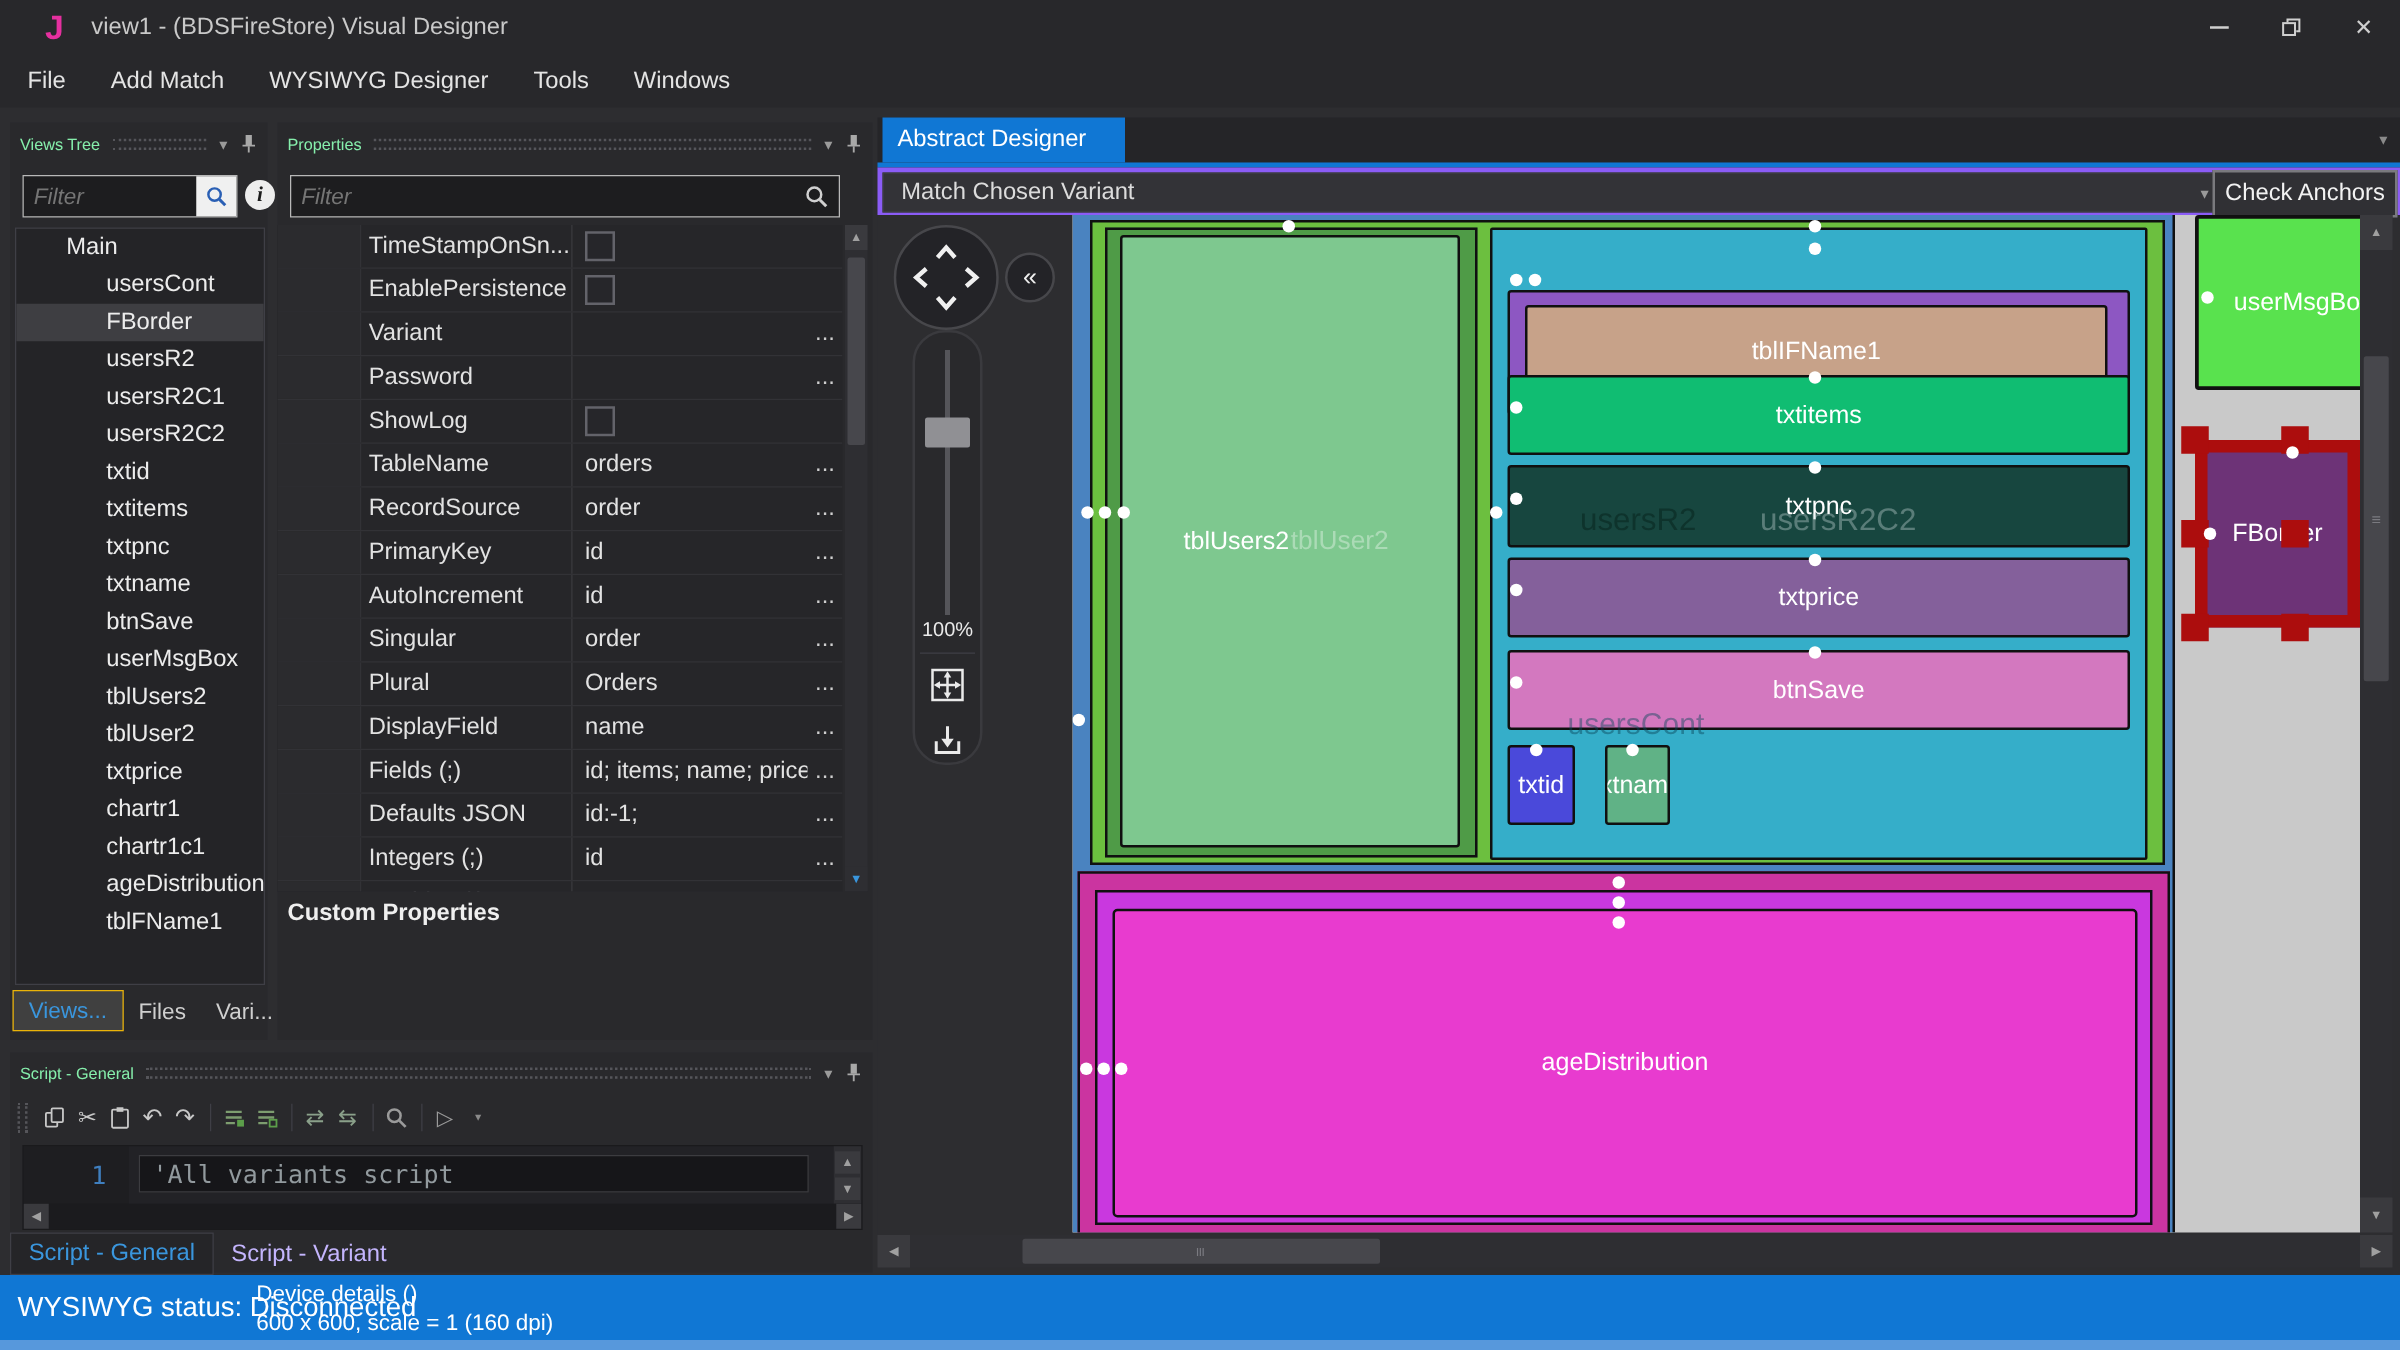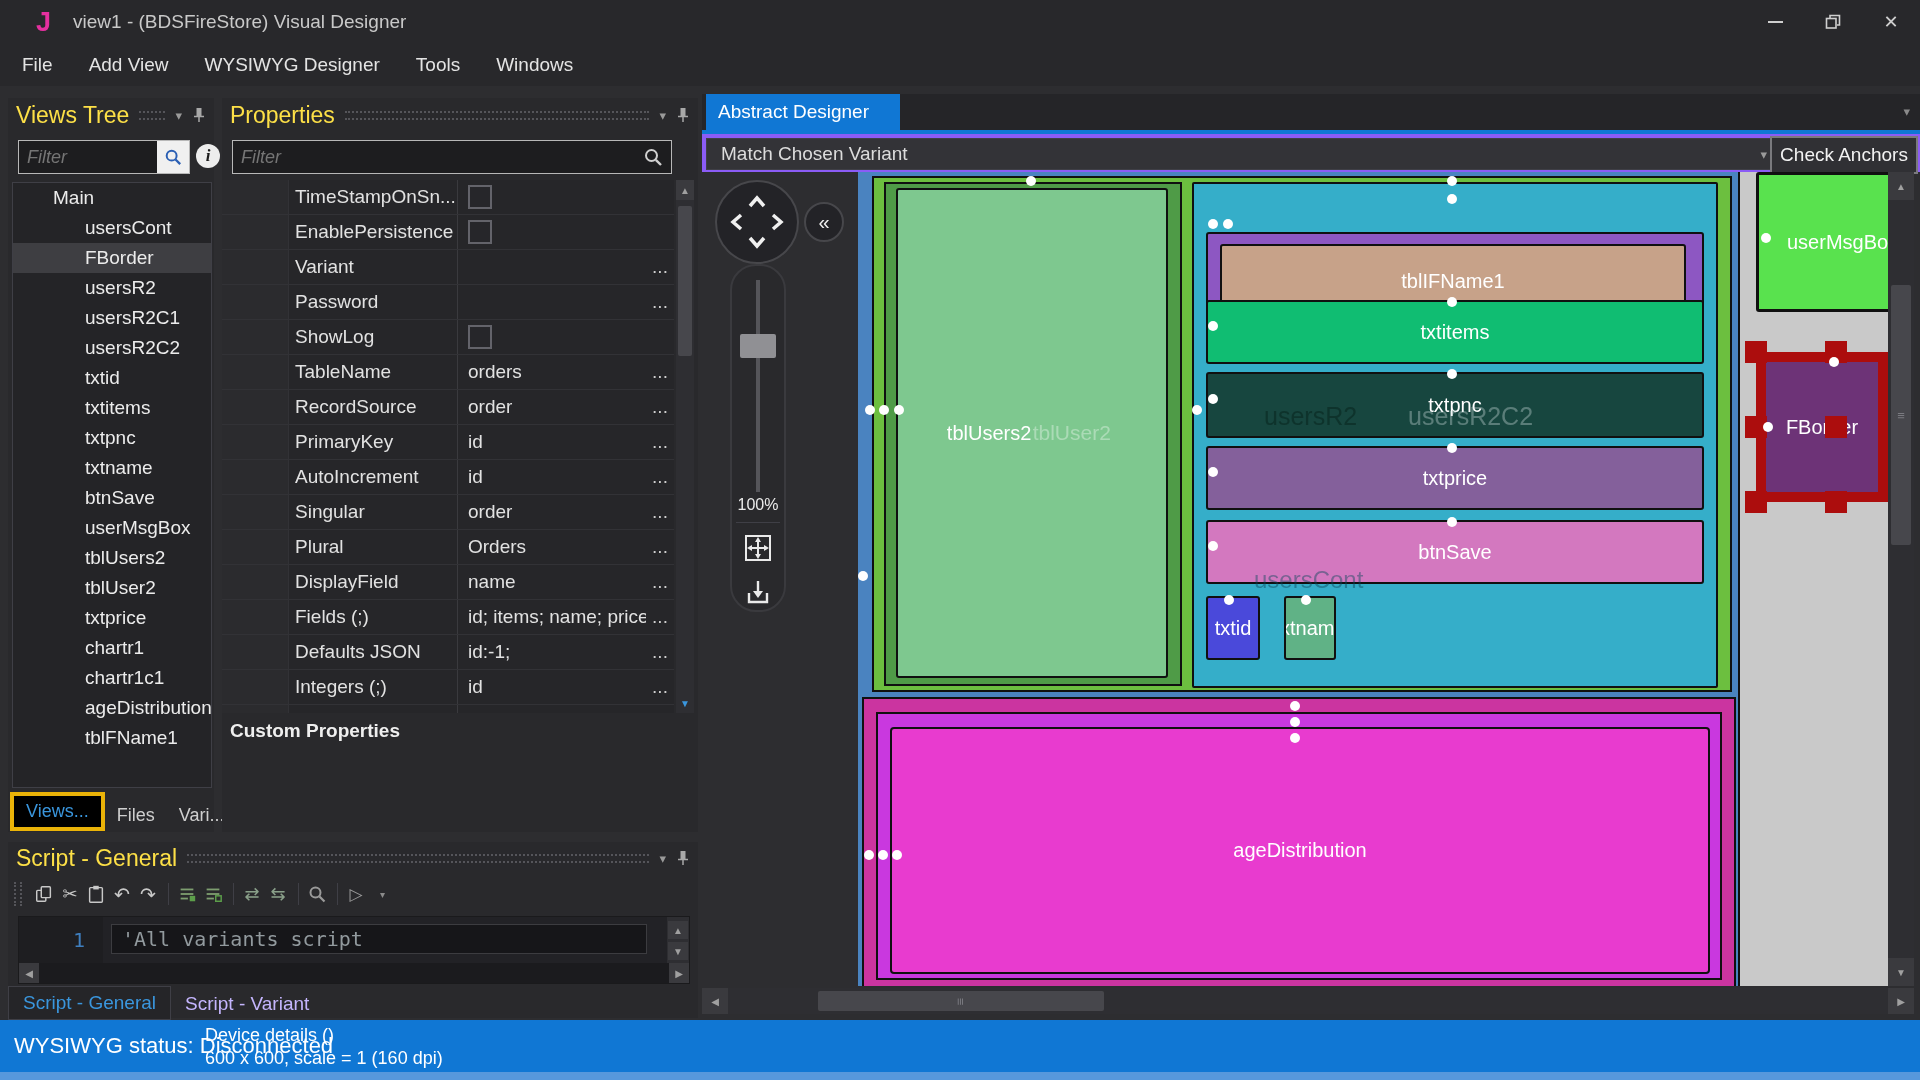--- a/index.html
+++ b/index.html
@@ -11,38 +11,38 @@
   .logo{font-weight:bold;font-size:27px;color:#e5309f;margin-left:36px;}
   .wtitle{font-size:19px;color:#c9c9c9;margin-left:22px;}
   .winbtns{position:absolute;right:0;top:0;height:44px;display:flex;}
   .winbtn{width:58px;height:44px;display:flex;align-items:center;justify-content:center;color:#cfcfcf;font-size:18px;}
   .dash{display:inline-block;width:15px;border-top:2px solid #cfcfcf;}
   .menubar{left:0;top:44px;width:1920px;height:42px;background:#28282b;display:flex;align-items:center;padding-left:4px;}
   .menuitem{font-size:19px;color:#e4e4e4;padding:0 18px;height:42px;line-height:42px;}
   
   .panel{background:#29292c;}
   .phead{display:flex;align-items:center;height:34px;padding:0 8px;}
-  .phead .ptitle{font-size:23px;color:#fde047;white-space:nowrap;}
+  .phead .ptitle{font-size:13px;color:#86efac;white-space:nowrap;}
   .grip{flex:1;height:5px;border-top:2px dotted #55555a;border-bottom:2px dotted #55555a;margin:0 10px;}
   .hdrarrow{color:#9a9a9a;font-size:13px;margin-right:10px;}
   .filterbox{position:absolute;background:#1d1d1f;border:1px solid #b8b8b8;display:flex;align-items:center;}
   .filterbox input{flex:1;background:transparent;border:none;outline:none;color:#dcdcdc;
       font-style:italic;font-size:18px;padding:0 8px;font-family:"Liberation Sans",sans-serif;min-width:0;}
   .searchbtn{width:32px;height:100%;background:#f0f0f0;display:flex;align-items:center;justify-content:center;}
   .infobtn{width:24px;height:24px;border-radius:50%;background:#ededed;color:#1b1b1b;
       font-family:"Liberation Serif",serif;font-style:italic;font-weight:bold;font-size:17px;
       display:flex;align-items:center;justify-content:center;}
   
   .treelist{background:#242427;border:1px solid #3f3f46;overflow:hidden;}
   .trow{height:30px;line-height:30px;font-size:19px;color:#ececec;padding-left:72px;white-space:nowrap;}
   .trow.l0{padding-left:40px;}
   .trow.sel{background:#3e3e42;}
   .vtabs{position:absolute;display:flex;align-items:flex-end;}
   .vtab{font-size:18px;color:#cfcfcf;padding:5px 12px;}
-  .vtab.active{border:4px solid #eab308;background:#000000;color:#3a96dd;}
+  .vtab.active{border:1px solid #eab308;background:#404040;color:#3a96dd;}
   
   .pgrid{position:absolute;overflow:hidden;background:#262629;}
   .prow{display:flex;height:34px;border-bottom:1px solid #323236;align-items:stretch;}
   .pind{width:66px;background:#2b2b2e;border-right:1px solid #323236;}
   .pname{width:162px;padding-left:6px;font-size:19px;color:#e2e2e2;border-right:1px solid #3a3a3e;
          display:flex;align-items:center;white-space:nowrap;}
   .pval{flex:1;padding-left:10px;font-size:19px;color:#e2e2e2;display:flex;align-items:center;
         overflow:hidden;white-space:nowrap;}
   .pell{width:28px;display:flex;align-items:center;justify-content:center;color:#cfcfcf;font-size:19px;}
   .pcheck{width:20px;height:20px;border:2px solid #63636a;background:#26262a;}
@@ -100,21 +100,21 @@
           <polyline points="5,4 5,1.5 14.5,1.5 14.5,11 12,11" fill="none" stroke="#cfcfcf" stroke-width="1.6"></polyline>
           <rect x="1.5" y="4.5" width="9.5" height="9.5" fill="none" stroke="#cfcfcf" stroke-width="1.6"></rect>
         </svg>
       </div>
       <div class="winbtn">✕</div>
     </div>
   </div>
 
   <div class="abs menubar">
     <span class="menuitem">File</span>
-    <span class="menuitem">Add View</span>
+    <span class="menuitem">Add Match</span>
     <span class="menuitem">WYSIWYG Designer</span>
     <span class="menuitem">Tools</span>
     <span class="menuitem">Windows</span>
   </div>
 
   <div class="abs panel" style="left:8px;top:98px;width:206px;height:734px;">
     <div class="phead">
       <span class="ptitle">Views Tree</span>
       <span class="grip"></span>
       <span class="hdrarrow">▾</span>

